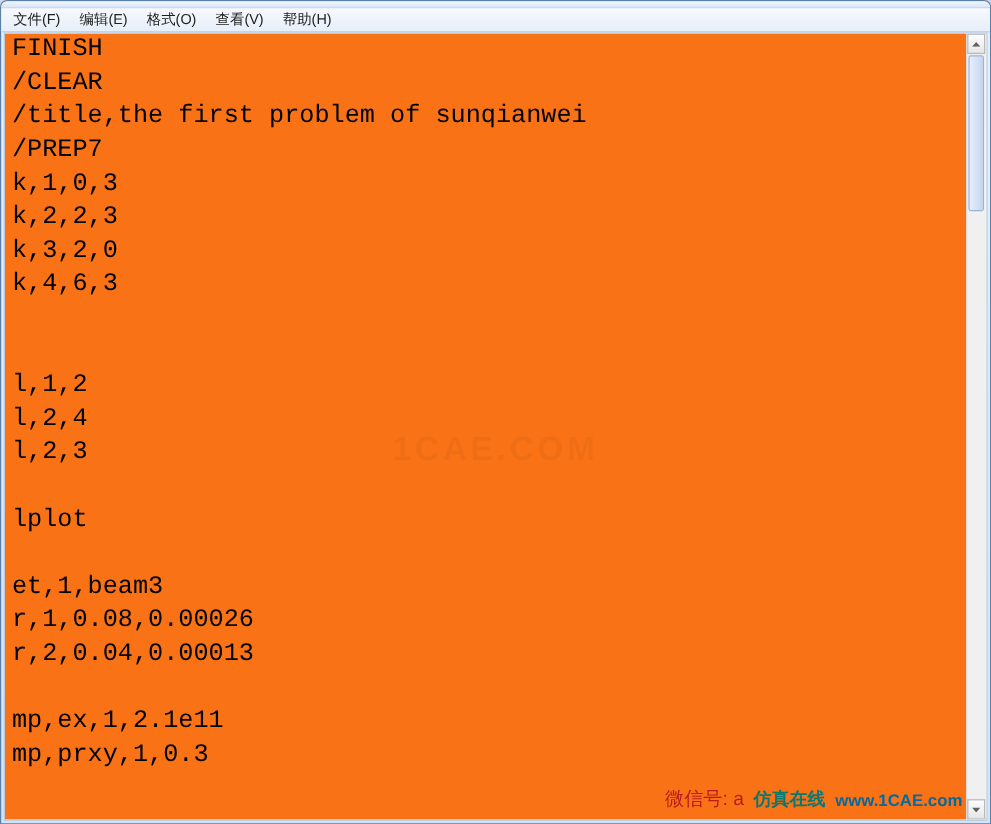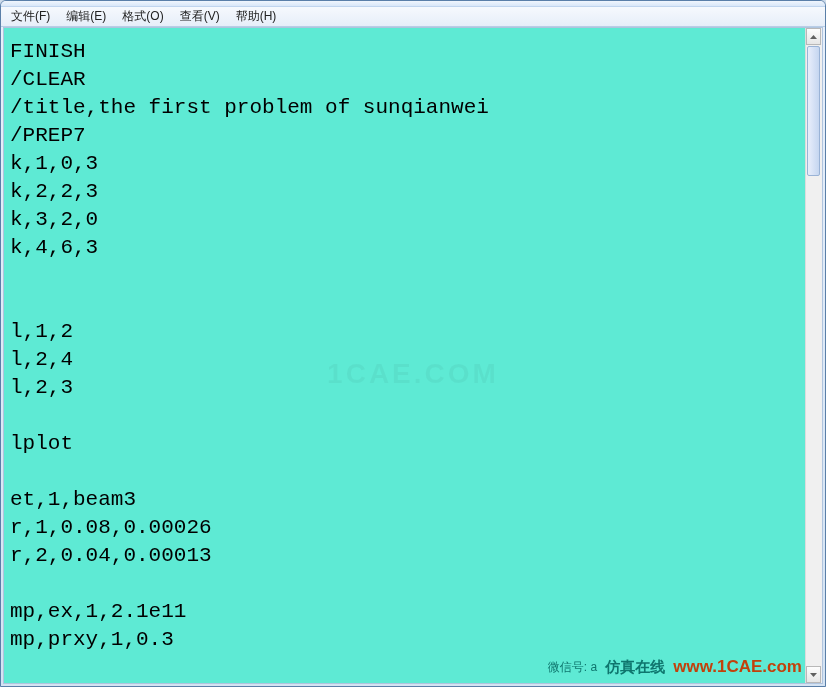--- a/index.html
+++ b/index.html
@@ -47,22 +47,22 @@
       background: #fff;
       border: 1px solid #b0c4de;
       margin: 2px;
       margin-top: 0;
       position: relative;
       overflow: hidden;
       display: flex;
     }
     .editor {
       flex: 1;
-      background: #5eead4;
-      padding: 10px 6px;
+      background: #f97316;
+      padding: 0 6px;
       font-family: "NSimSun", "SimSun", "Courier New", monospace;
       font-size: 21px;
       line-height: 28px;
       color: #000;
       white-space: pre;
       overflow: hidden;
       border: none;
       outline: none;
       resize: none;
     }
@@ -112,23 +112,23 @@
     .watermark-br {
       position: absolute;
       bottom: 6px;
       right: 20px;
       font-size: 14px;
       pointer-events: none;
       display: flex;
       align-items: center;
       gap: 8px;
     }
-    .wm-text1 { color: #0f766e; font-size: 12px; }
+    .wm-text1 { color: #b91c1c; font-size: 16px; }
     .wm-text2 { color: #0f766e; font-weight: bold; font-size: 15px; }
-    .wm-text3 { color: #c2410c; font-weight: bold; font-size: 17px; font-family: Arial; }
+    .wm-text3 { color: #0369a1; font-weight: bold; font-size: 14px; font-family: Arial; }
   </style>
 </head>
 <body>
 
 <div class="window">
   <div class="titlebar"></div>
 
   <div class="menubar">
     <div class="menu-item">文件(F)</div>
     <div class="menu-item">编辑(E)</div>

